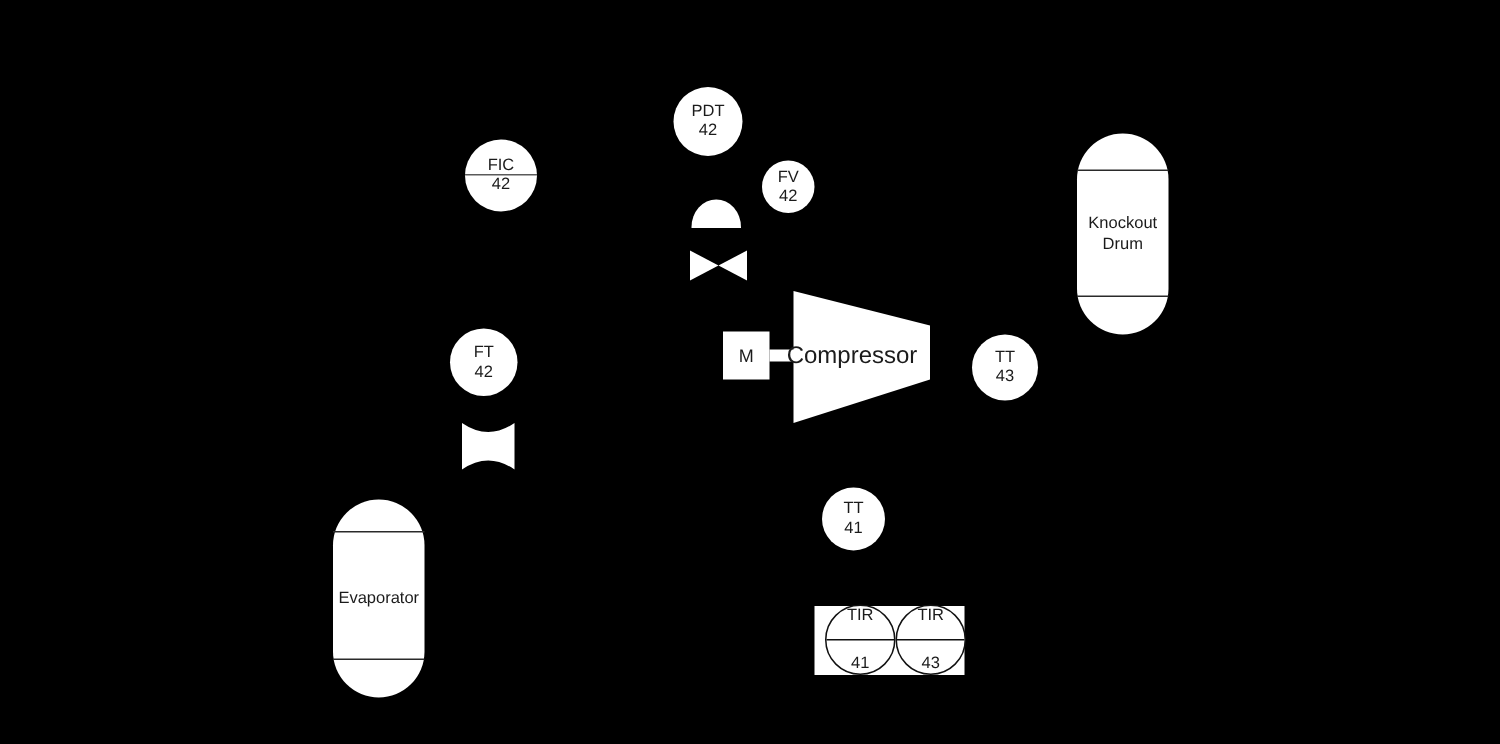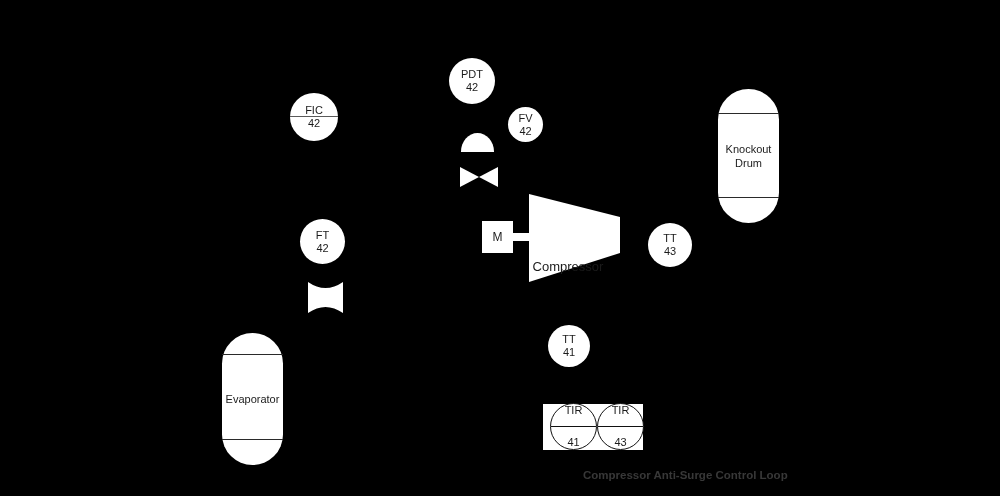--- a/index.html
+++ b/index.html
@@ -32,21 +32,21 @@
     font-size:12px;color:#1b1b1b;
   }
   
   .dome{
     position:absolute;background:#ffffff;
     border-radius:17px 17px 0 0 / 19px 19px 0 0;
   }
   .svg-layer{position:absolute;left:0;top:0;}
   .shape-label{
     position:absolute;display:flex;align-items:center;justify-content:center;
-    font-size:13px;color:#1b1b1b;text-align:center;margin-top:28px;
+    font-size:16px;color:#1b1b1b;text-align:center;
   }
   .diagram-title{
     position:absolute;left:583px;top:469px;
     font-size:11.5px;font-weight:bold;color:#383838;white-space:nowrap;
   }
 </style>
 </head>
 <body>
 
 <div id="stage">
@@ -72,21 +72,21 @@
     <span class="seam" style="bottom:25px"></span>
     <span>Evaporator</span>
   </div>
 
   <div class="vessel" style="left:718px;top:89px;width:61px;height:134px">
     <span class="seam" style="top:24px"></span>
     <span class="seam" style="bottom:25px"></span>
     <span style="width:56px">Knockout Drum</span>
   </div>
 
-  <div class="bubble" style="left:290px;top:93px;width:48px;height:48px">
+  <div class="bubble" style="left:310px;top:93px;width:48px;height:48px">
     <span>FIC</span>
     <span>42</span>
     <span class="divider"></span>
   </div>
 
   <div class="bubble" style="left:449px;top:58px;width:46px;height:46px">
     <span>PDT</span>
     <span>42</span>
   </div>
 
@@ -117,15 +117,14 @@
     <span>41</span>
     <span class="divider"></span>
   </div>
 
   <div class="bubble outlined" style="left:597px;top:403px;width:47px;height:47px">
     <span>TIR</span>
     <span>43</span>
     <span class="divider"></span>
   </div>
 
-  <div class="diagram-title">Compressor Anti-Surge Control Loop</div>
 
 </div>
 
 </body></html>

